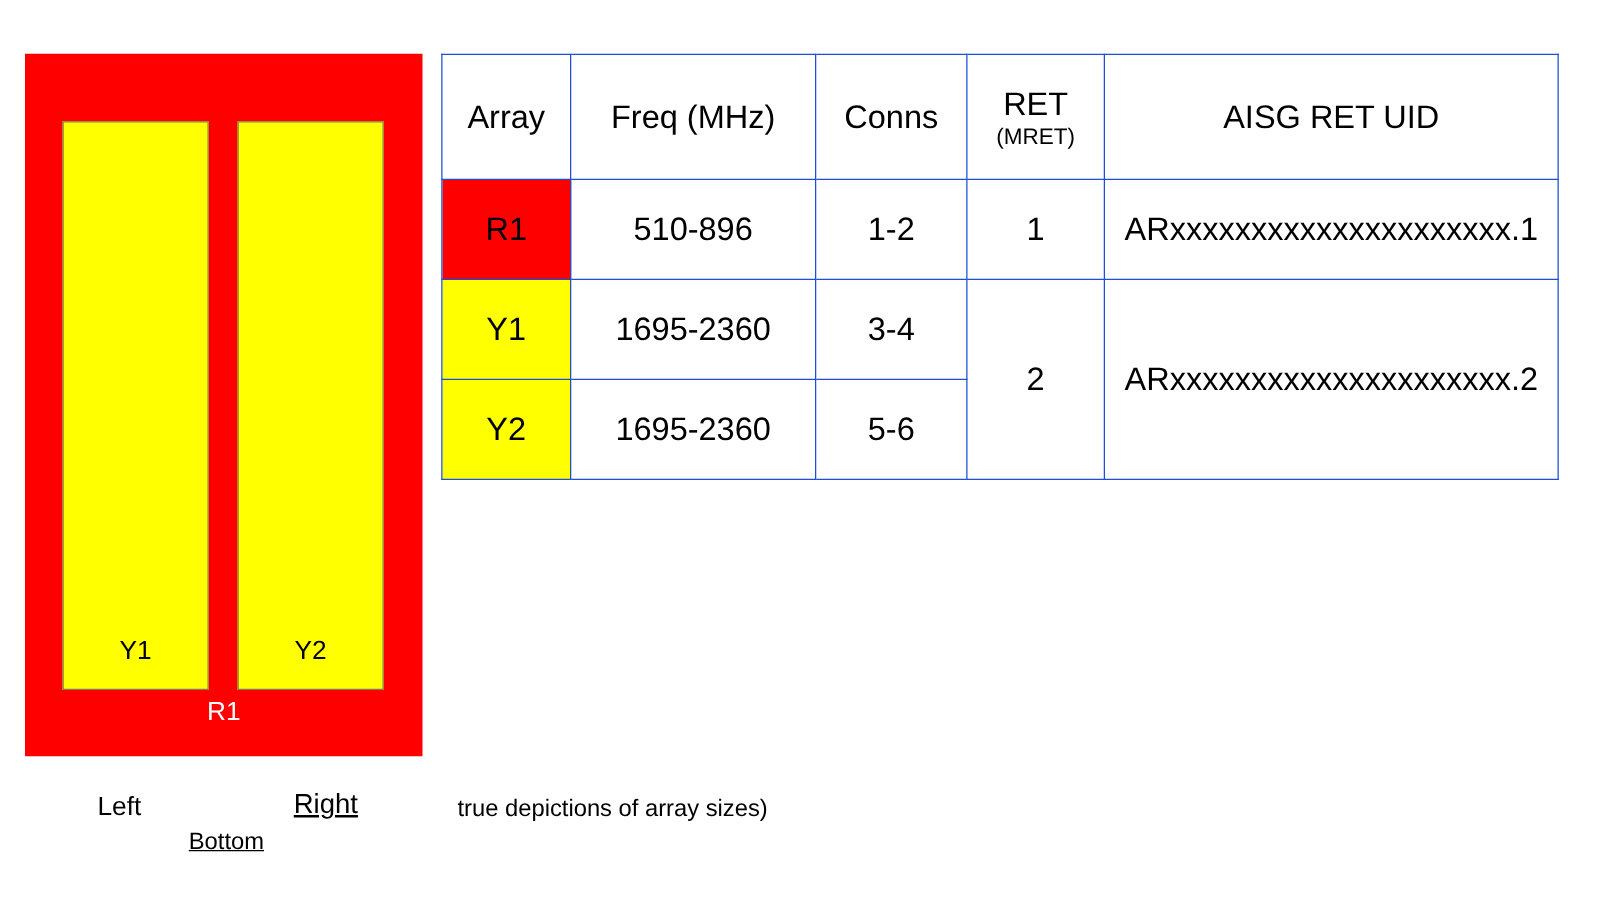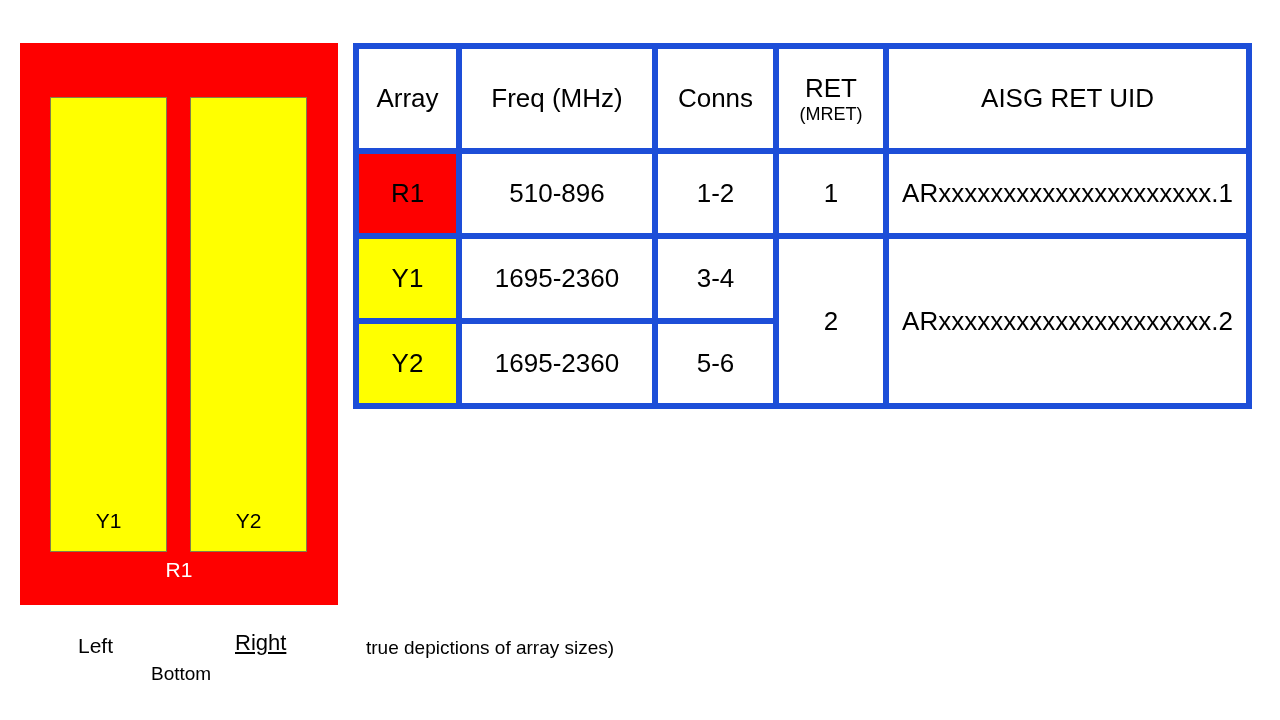--- a/index.html
+++ b/index.html
@@ -83,20 +83,21 @@
     left: 215px;
     top: 0;
     font-size: 22px;
     text-decoration: underline;
   }
   #label-bottom {
     position: absolute;
     left: 131px;
     top: 33px;
     font-size: 19px;
+    text-decoration: underline;
   }
 
   
   #diagram-footnote {
     position: absolute;
     left: 366px;
     top: 634px;
     width: 400px;
     font-size: 19px;
     line-height: 28px;
@@ -106,21 +107,21 @@
   
   #config-table {
     position: absolute;
     left: 353px;
     top: 43px;
     width: 893px;
     border-collapse: collapse;
     table-layout: fixed;
   }
   #config-table td {
-    border: 6px solid #1d4ed8;
+    border: 1px solid #1d4ed8;
     text-align: center;
     vertical-align: middle;
     font-size: 26px;
     color: #000000;
     padding: 0;
   }
   .col-array   { width: 103px; }
   .col-freq    { width: 196px; }
   .col-conns   { width: 121px; }
   .col-ret     { width: 110px; }

